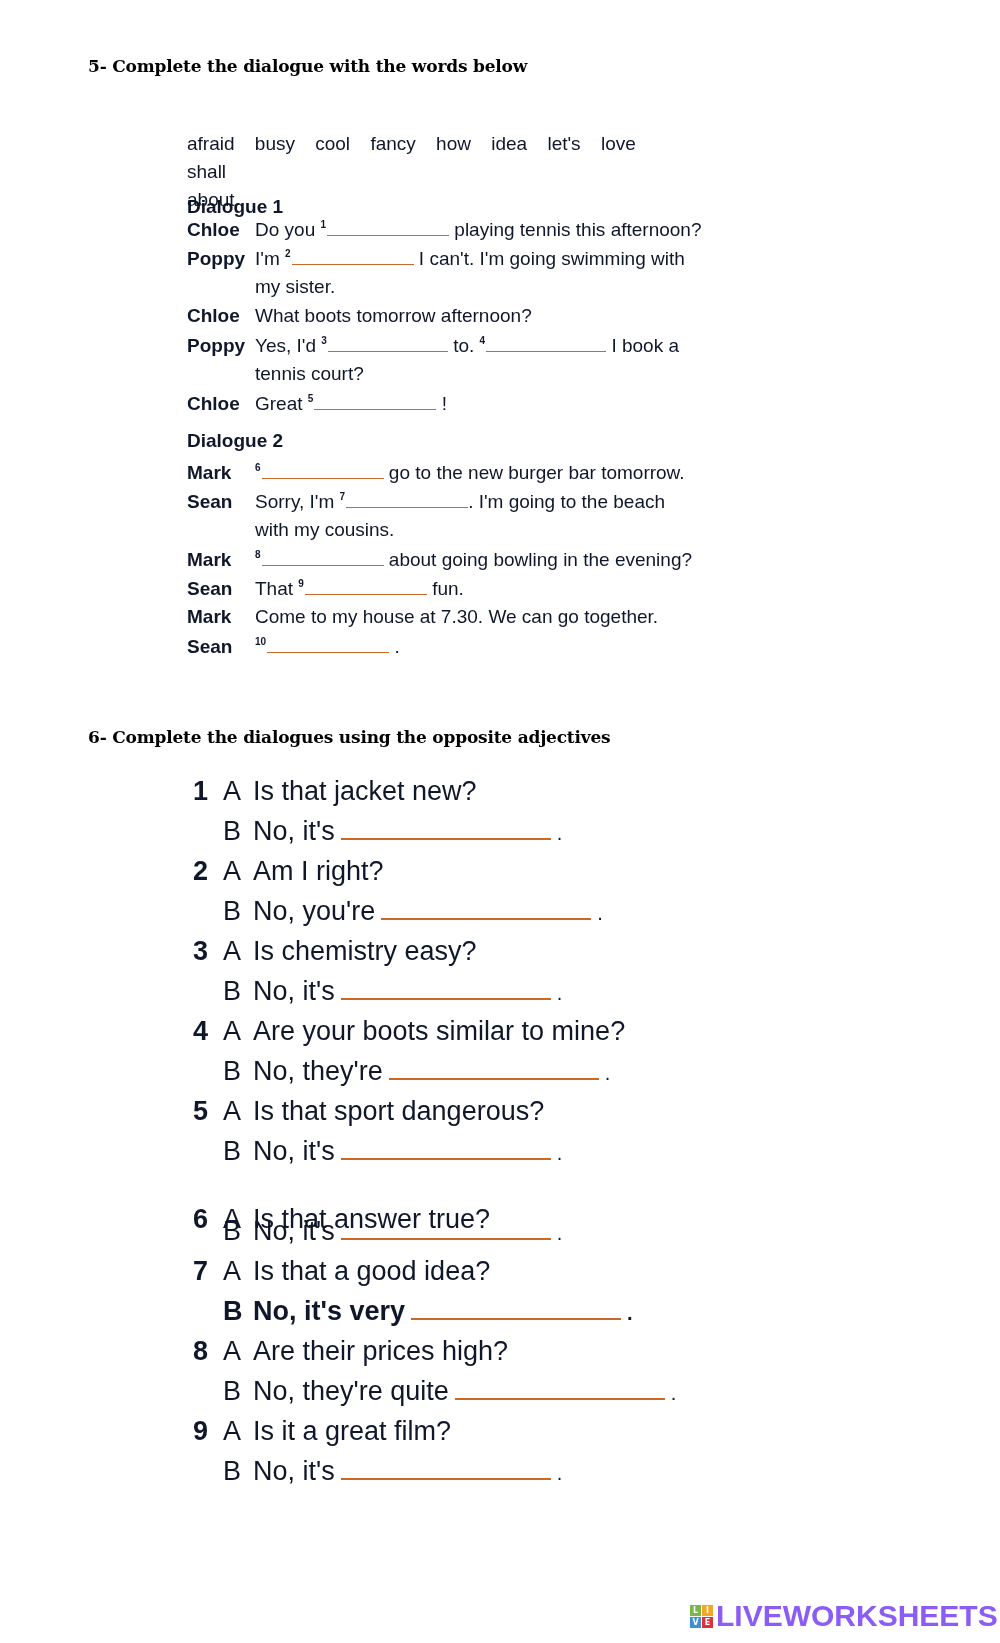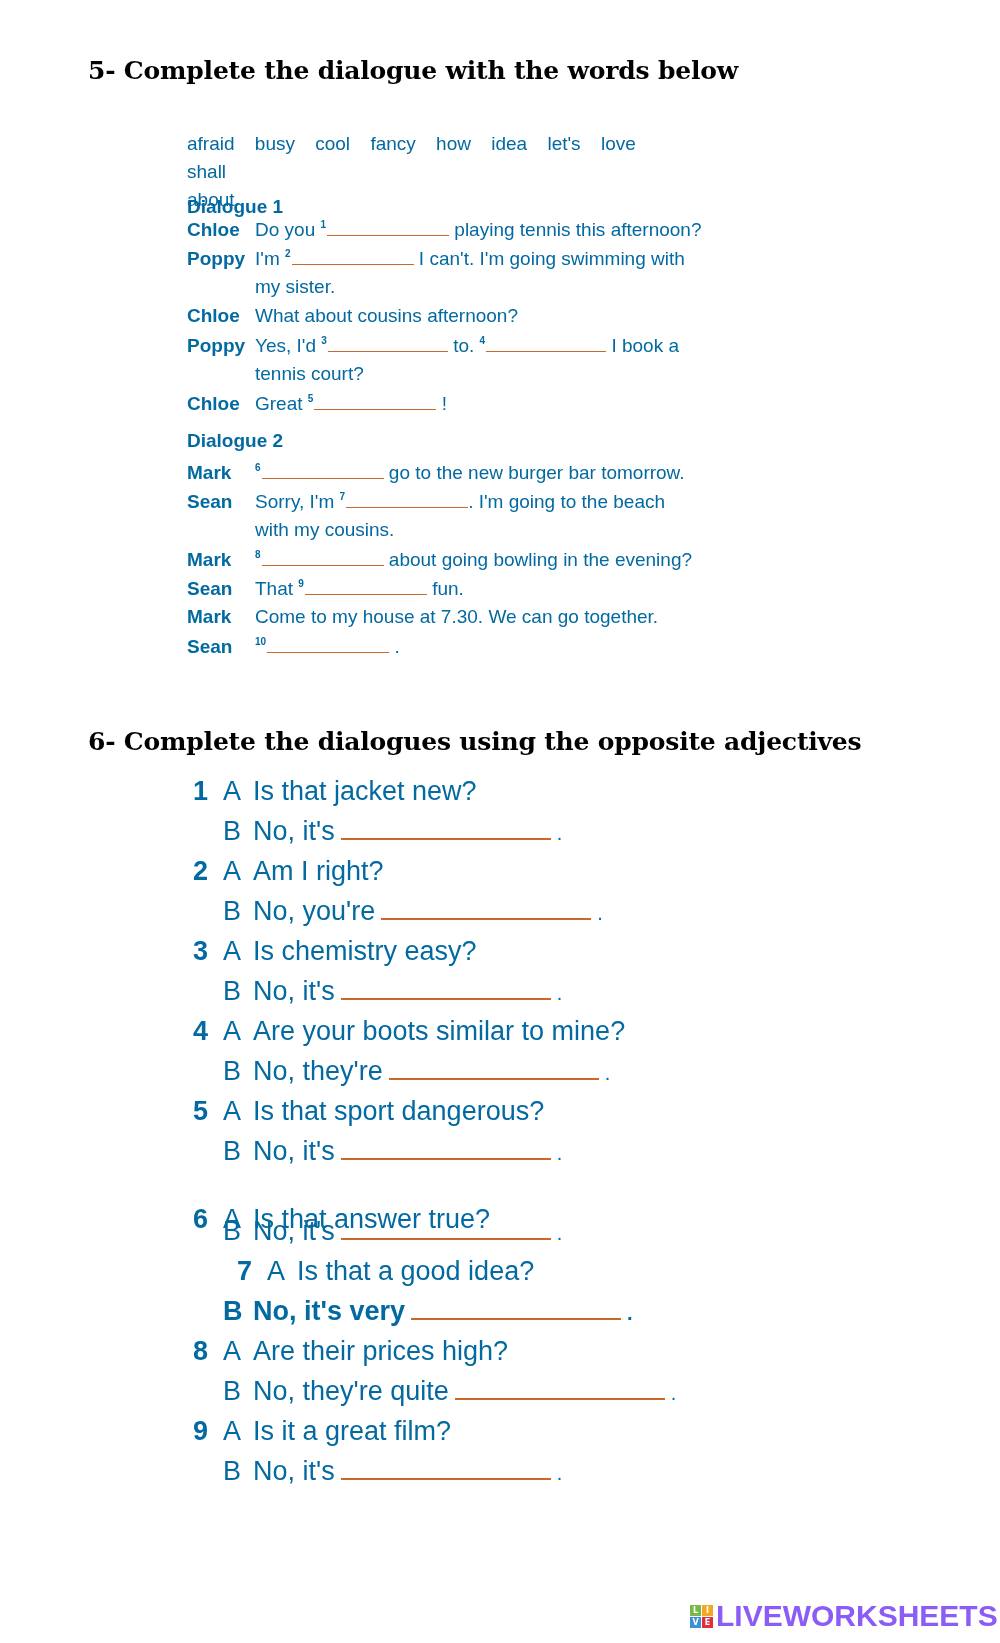--- a/index.html
+++ b/index.html
@@ -1,22 +1,22 @@
 <!DOCTYPE html>
 <html><head>
 <meta charset="utf-8">
 <style>
   html, body { margin: 0; padding: 0; background: #ffffff; }
   body { width: 1000px; height: 1643px; position: relative; overflow: hidden; }
   .heading {
     position: absolute; left: 88px;
     font-family: "DejaVu Serif", serif; font-weight: bold;
-    font-size: 25px; color: #000; letter-spacing: -0.2px;
+    font-size: 17px; color: #000; letter-spacing: -0.2px;
   }
-  .orange { color: #0369a1; font-family: "Liberation Sans", sans-serif; }
+  .orange { color: #0f172a; font-family: "Liberation Sans", sans-serif; }
   .wordbox {
     position: absolute; left: 187px; top: 130px; width: 520px;
     font-size: 19px; line-height: 28px;
   }
   .wordbox span.w { margin-right: 15px; }
   .dlg-title {
     position: absolute; left: 187px; font-size: 19px; font-weight: bold;
   }
   .line {
     position: absolute; left: 187px; font-size: 19px; height: 28px; line-height: 28px; white-space: nowrap;
@@ -71,21 +71,21 @@
   <span class="speaker">Poppy</span><span>I'm</span>
   <sup class="n">2</sup><span class="blank" style="width:122px;"></span>
   <span>I can't. I'm going swimming with</span>
 </div>
 
 <div class="line orange" style="top:273px;">
   <span class="indent"></span><span>my sister.</span>
 </div>
 
 <div class="line orange" style="top:302px;">
-  <span class="speaker">Chloe</span><span>What about cousins afternoon?</span>
+  <span class="speaker">Chloe</span><span>What boots tomorrow afternoon?</span>
 </div>
 
 <div class="line orange" style="top:331px;">
   <span class="speaker">Poppy</span><span>Yes, I'd</span>
   <sup class="n">3</sup><span class="blank" style="width:120px;"></span>
   <span>to.</span>
   <sup class="n">4</sup><span class="blank" style="width:120px;"></span>
   <span>I book a</span>
 </div>
 
@@ -148,21 +148,21 @@
 
 <div class="q-row orange" style="top:1012px;"><span class="q-num">4</span><span class="q-letter">A</span><span>Are your boots similar to mine?</span></div>
 <div class="q-row orange" style="top:1052px;"><span class="q-num"></span><span class="q-letter">B</span><span>No, they're</span><span class="q-blank"></span><span class="q-dot">.</span></div>
 
 <div class="q-row orange" style="top:1092px;"><span class="q-num">5</span><span class="q-letter">A</span><span>Is that sport dangerous?</span></div>
 <div class="q-row orange" style="top:1132px;"><span class="q-num"></span><span class="q-letter">B</span><span>No, it's</span><span class="q-blank"></span><span class="q-dot">.</span></div>
 
 <div class="q-row orange" style="top:1172px;margin-top:28px;"><span class="q-num">6</span><span class="q-letter">A</span><span>Is that answer true?</span></div>
 <div class="q-row orange" style="top:1212px;"><span class="q-num"></span><span class="q-letter">B</span><span>No, it's</span><span class="q-blank"></span><span class="q-dot">.</span></div>
 
-<div class="q-row orange" style="top:1252px;margin-left:44px;"><span class="q-num">7</span><span class="q-letter">A</span><span>Is that a good idea?</span></div>
+<div class="q-row orange" style="top:1252px;"><span class="q-num">7</span><span class="q-letter">A</span><span>Is that a good idea?</span></div>
 <div class="q-row orange" style="top:1292px;font-weight:bold;"><span class="q-num"></span><span class="q-letter">B</span><span>No, it's very</span><span class="q-blank"></span><span class="q-dot">.</span></div>
 
 <div class="q-row orange" style="top:1332px;"><span class="q-num">8</span><span class="q-letter">A</span><span>Are their prices high?</span></div>
 <div class="q-row orange" style="top:1372px;"><span class="q-num"></span><span class="q-letter">B</span><span>No, they're quite</span><span class="q-blank"></span><span class="q-dot">.</span></div>
 
 <div class="q-row orange" style="top:1412px;"><span class="q-num">9</span><span class="q-letter">A</span><span>Is it a great film?</span></div>
 <div class="q-row orange" style="top:1452px;"><span class="q-num"></span><span class="q-letter">B</span><span>No, it's</span><span class="q-blank"></span><span class="q-dot">.</span></div>
 
 <div class="logo">
   <div class="logo-grid">

